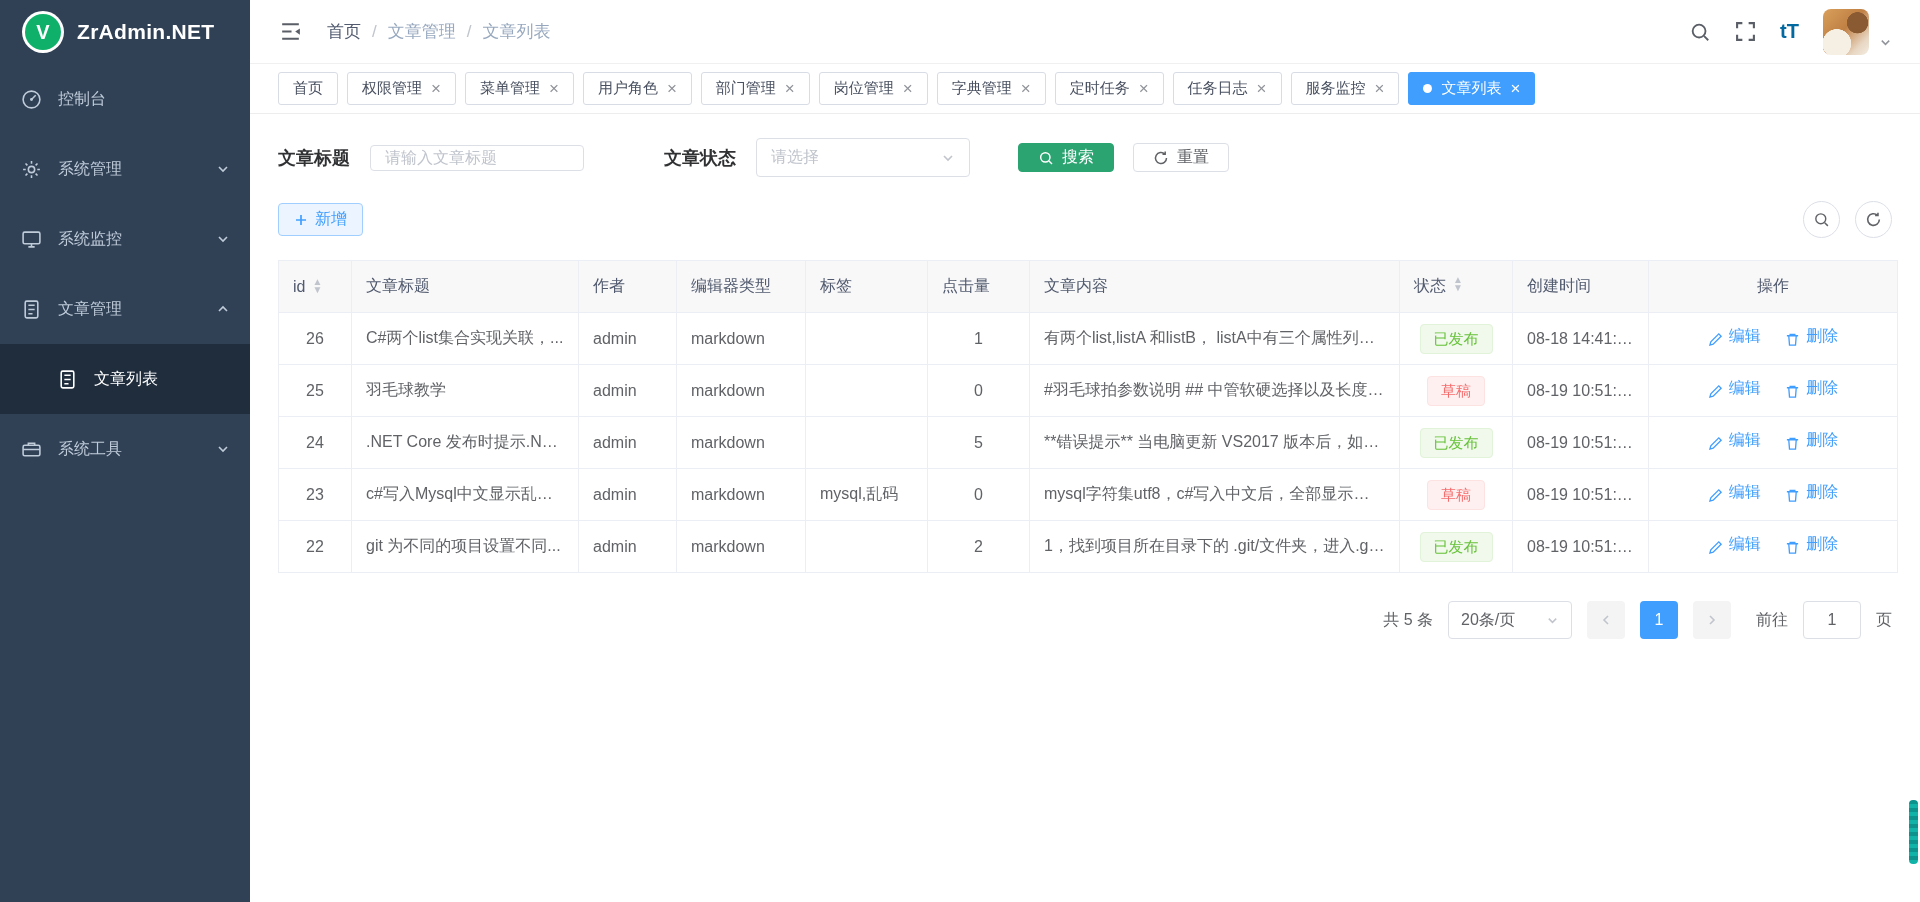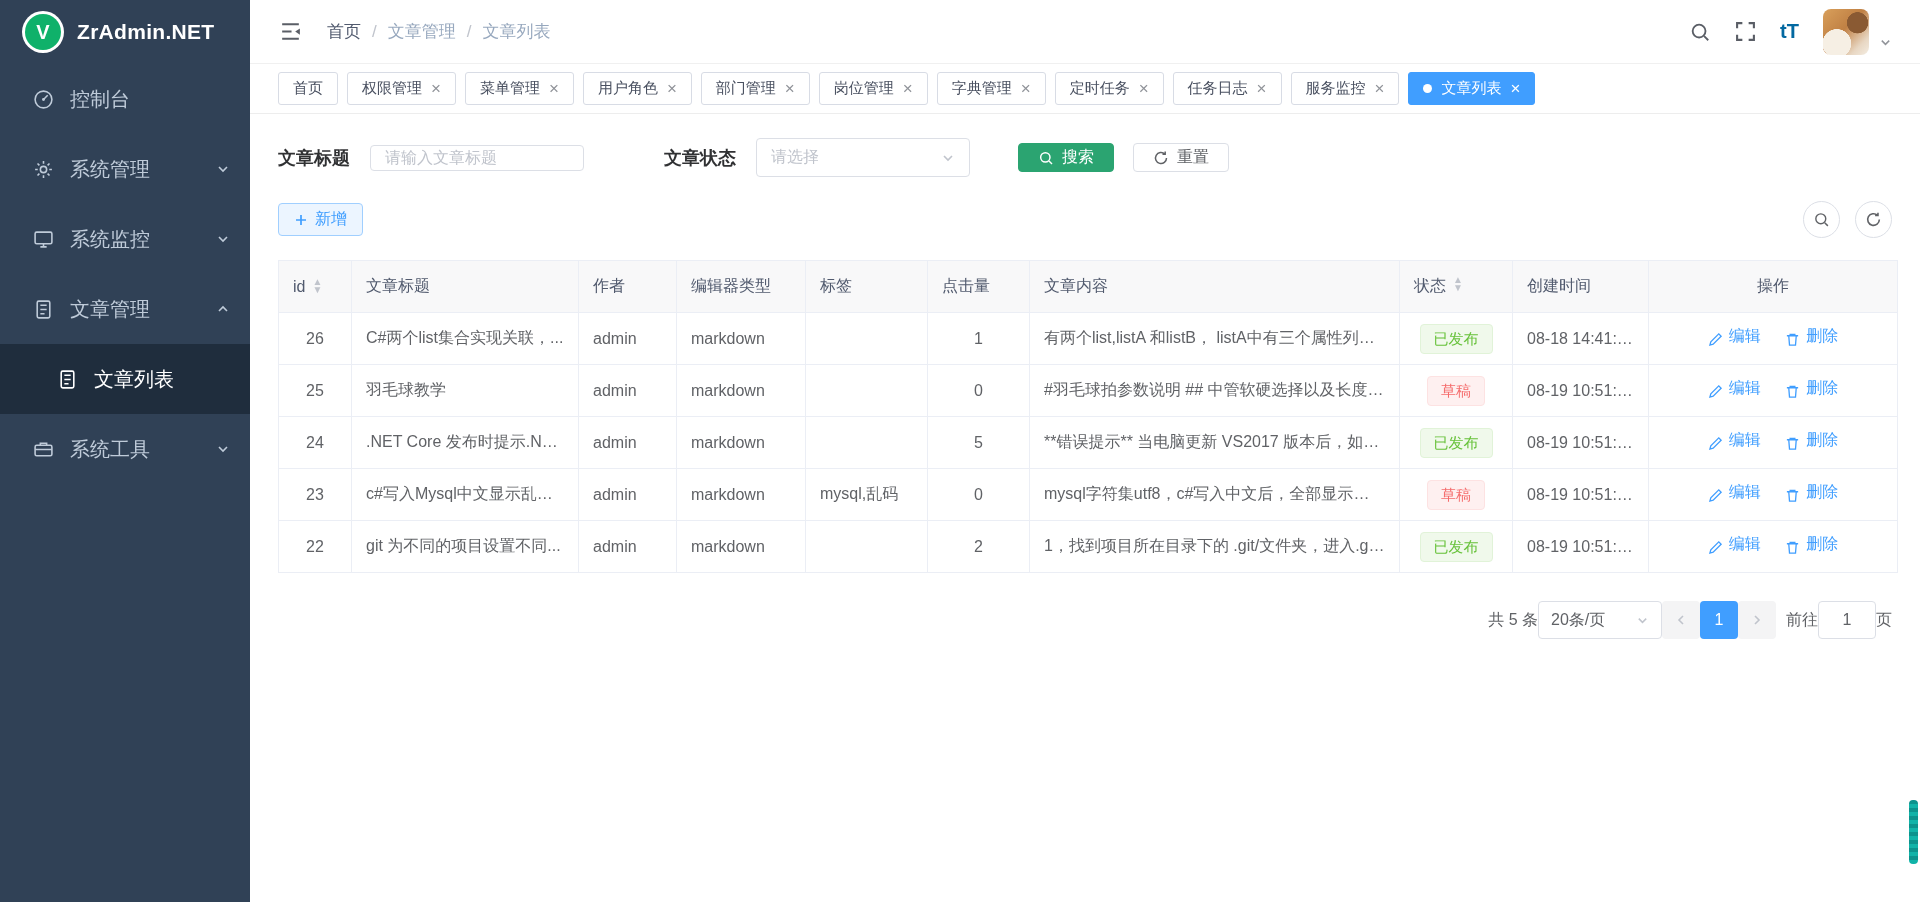--- a/index.html
+++ b/index.html
@@ -8,21 +8,21 @@
     font-family:"Liberation Sans","DejaVu Sans",sans-serif;
     display:flex;background:#fff;color:#606266;overflow:hidden;position:relative;
   }
   
   .sidebar{width:250px;height:100%;background:#304156;flex-shrink:0;display:flex;flex-direction:column}
   .logo{height:64px;display:flex;align-items:center;gap:13px;padding-left:22px}
   .logo-circle{width:42px;height:42px;border-radius:50%;background:#fff;padding:3px;flex-shrink:0}
   .logo-inner{width:100%;height:100%;border-radius:50%;background:#0fb16a;display:flex;align-items:center;justify-content:center;color:#fff;font-weight:bold;font-size:20px}
   .logo-title{color:#fff;font-size:21px;font-weight:bold;letter-spacing:.3px}
   .menu{display:flex;flex-direction:column}
-  .menu-item{height:70px;display:flex;align-items:center;padding:0 20px 0 32px;color:#bfcbd9;font-size:20px;cursor:pointer}
+  .menu-item{height:70px;display:flex;align-items:center;padding:0 20px 0 20px;color:#bfcbd9;font-size:16px;cursor:pointer}
   .menu-item .micon{width:22px;height:22px;margin-right:16px;display:flex;align-items:center;justify-content:center;color:#bfcbd9;flex-shrink:0}
   .menu-item .chev{margin-left:auto;display:flex;color:#bfcbd9}
   .menu-item.active{background:#1f2d3d;color:#fff}
   .menu-item.active .micon{color:#fff}
   .menu-item.sub{padding-left:56px}
   
   .main{flex:1;display:flex;flex-direction:column;min-width:0}
   .topbar{height:64px;display:flex;align-items:center;padding:0 28px;gap:24px;border-bottom:1px solid #f0f0f0;background:#fff}
   .hamburger{display:flex;align-items:center;color:#5a5e66;cursor:pointer}
   .breadcrumb{display:flex;align-items:center;gap:11px;font-size:17px}
@@ -67,21 +67,21 @@
   .thwrap{display:flex;align-items:flex-start}
   .tc{text-align:center}
   .sorts{display:inline-flex;flex-direction:column;margin-left:7px;font-size:10px;line-height:.8;color:#c0c4cc}
   .badge{display:inline-block;padding:5px 13px;border-radius:4px;font-size:15px;line-height:1.2}
   .badge.success{background:#f0f9eb;color:#67c23a;border:1px solid #e1f3d8}
   .badge.danger{background:#fef0f0;color:#f56c6c;border:1px solid #fde2e2}
   .ops{white-space:nowrap}
   .op{color:#409eff;display:inline-flex;align-items:flex-end;gap:6px;cursor:pointer}
   .op + .op{margin-left:20px}
   
-  .pagination{display:flex;align-items:center;justify-content:flex-end;margin-top:28px;font-size:16px;color:#606266}
+  .pagination{display:flex;align-items:center;justify-content:flex-end;margin-top:28px;gap:15px;font-size:16px;color:#606266}
   .psize{width:124px;height:38px;border:1px solid #dcdfe6;border-radius:4px;display:flex;align-items:center;justify-content:space-between;padding:0 12px;cursor:pointer;background:#fff}
   .psize .chev{color:#c0c4cc;display:flex}
   .pbtn{min-width:38px;height:38px;border:none;background:#f4f4f5;border-radius:4px;display:flex;align-items:center;justify-content:center;color:#c0c4cc;cursor:pointer}
   .pbtn.activepage{background:#409eff;color:#fff;font-size:16px}
   .goto-label{margin-left:10px}
   .goto-input{width:58px;height:38px;border:1px solid #dcdfe6;border-radius:4px;text-align:center;font-size:16px;color:#606266;outline:none}
   
   .scroll-thumb{position:absolute;right:2px;top:800px;width:9px;height:64px;border-radius:4px;
     background:repeating-linear-gradient(0deg,#11b3a8 0 4px,#0c938d 4px 8px)}
   svg{display:block}

